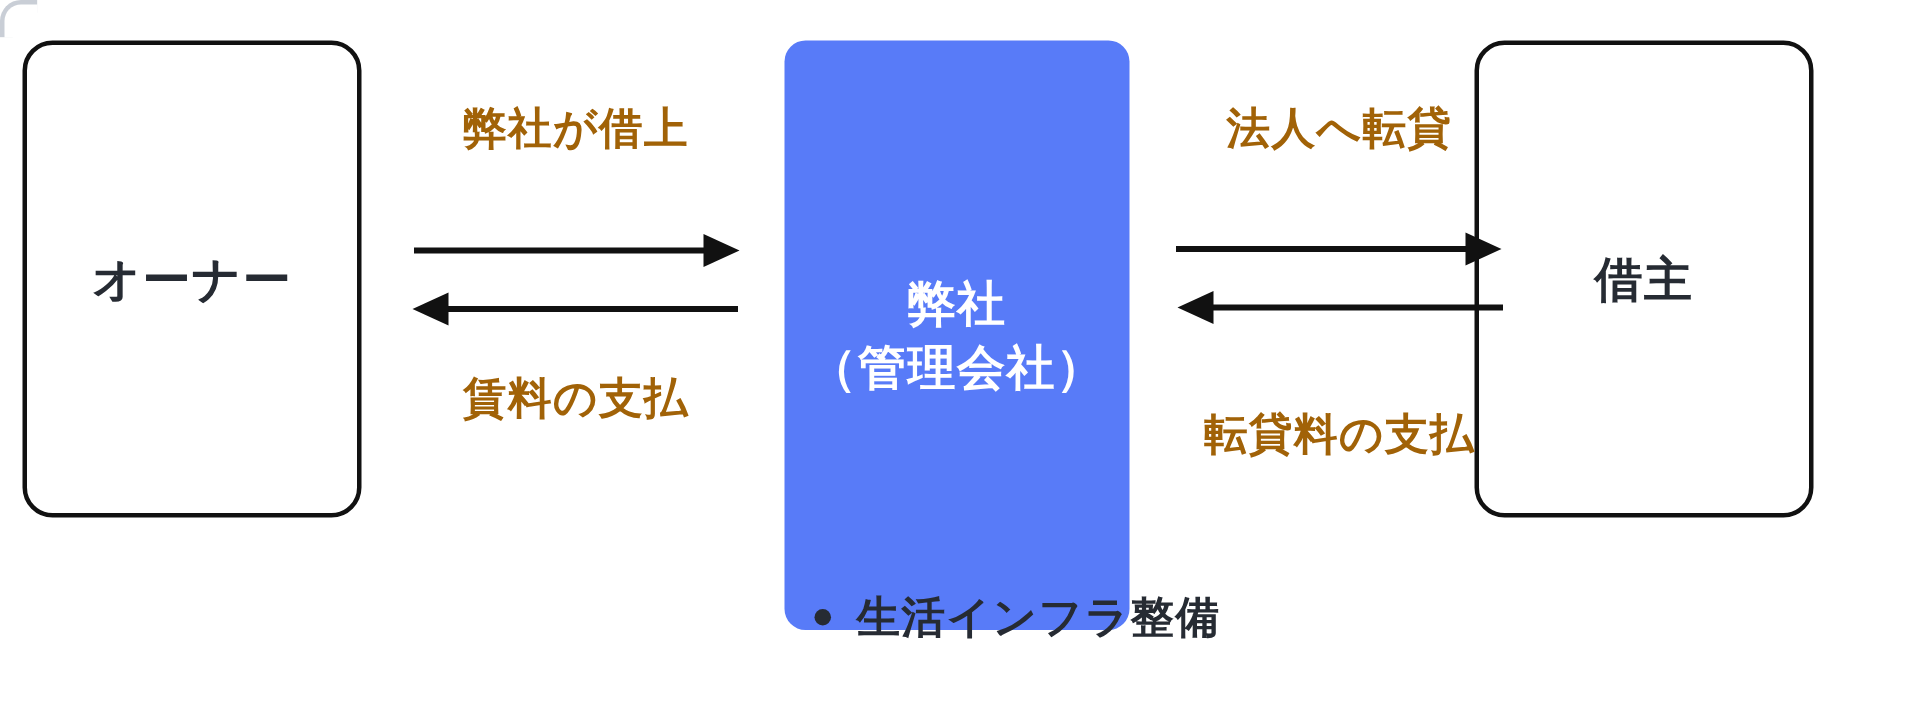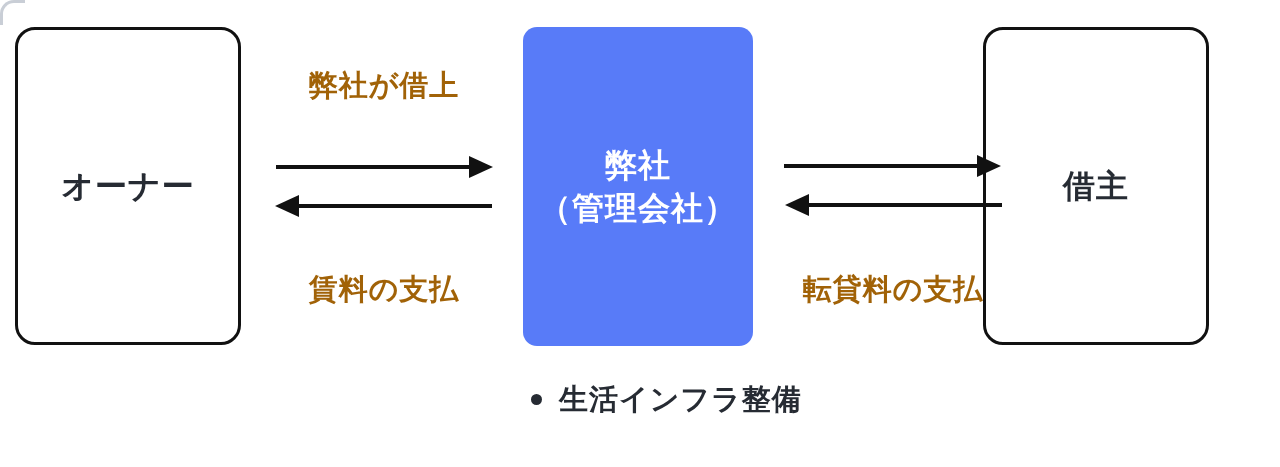--- a/index.html
+++ b/index.html
@@ -40,49 +40,49 @@
     border: 3.5px solid #111111;
     color: #262b33;
   }
   .node--filled {
     background: #587bf8;
     border: none;
     color: #ffffff;
     border-radius: 14px;
   }
   .node-owner  { left: 15px;   top: 27px; width: 226px; height: 318px; }
-  .node-company{ left: 523px;  top: 27px; width: 230px; height: 319px; }
+  .node-company{ left: 523px;  top: 27px; width: 230px; height: 393px; }
   .node-tenant { left: 983px; top: 27px; width: 226px; height: 318px; }
 
   .flow-label {
     position: absolute;
     width: 250px;
     text-align: center;
     font-weight: bold;
     font-size: 29px;
     letter-spacing: 1px;
     color: #a16207;
     white-space: nowrap;
   }
   .label-lease    { left: 259px; top: 66px;  }
-  .label-rent     { left: 259px; top: 246px; margin-top: 24px; }
+  .label-rent     { left: 259px; top: 246px; }
   .label-sublease { left: 768px; top: 66px;  }
   .label-subrent  { left: 768px; top: 246px; margin-top: 24px; }
 
   .arrows-svg { position: absolute; width: 250px; height: 80px; }
   .arrows-left  { left: 258px; top: 145px; }
   .arrows-right { left: 768px; top: 145px; }
   .arrows-svg line    { stroke: #111111; stroke-width: 4; }
   .arrows-svg polygon { fill: #111111; }
 
   .services {
     position: absolute;
     left: 527px;
     top: 376px;
-    margin: 4px;
+    margin: 16px;
     padding: 0;
     list-style: none;
   }
   .services li {
     display: flex;
     align-items: center;
     gap: 17px;
     height: 39px;
     font-weight: bold;
     font-size: 29px;
@@ -125,20 +125,21 @@
     <g>
       <line x1="18" y1="22" x2="213" y2="22"></line>
       <polygon points="211,11 211,33 235,22"></polygon>
     </g>
     <g>
       <line x1="40" y1="61" x2="234" y2="61"></line>
       <polygon points="41,50 41,72 17,61"></polygon>
     </g>
   </svg>
 
+  <div class="flow-label label-sublease">法人へ転貸</div>
   <div class="flow-label label-subrent">転貸料の支払</div>
 
   <svg class="arrows-svg arrows-right" viewBox="0 0 250 80">
     <g>
       <line x1="16" y1="21" x2="211" y2="21"></line>
       <polygon points="209,10 209,32 233,21"></polygon>
     </g>
     <g>
       <line x1="40" y1="60" x2="234" y2="60"></line>
       <polygon points="41,49 41,71 17,60"></polygon>

